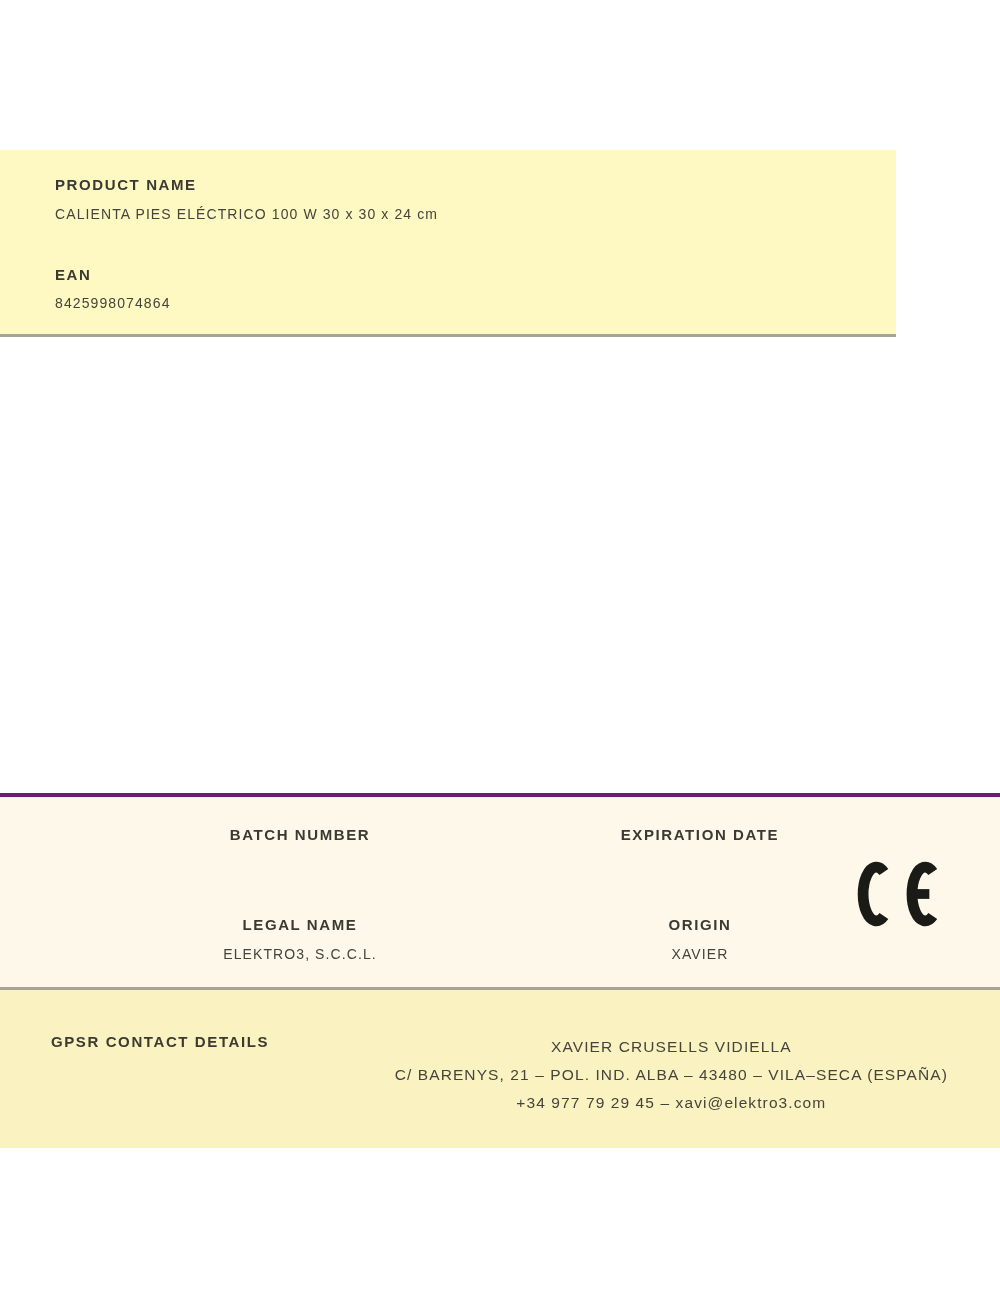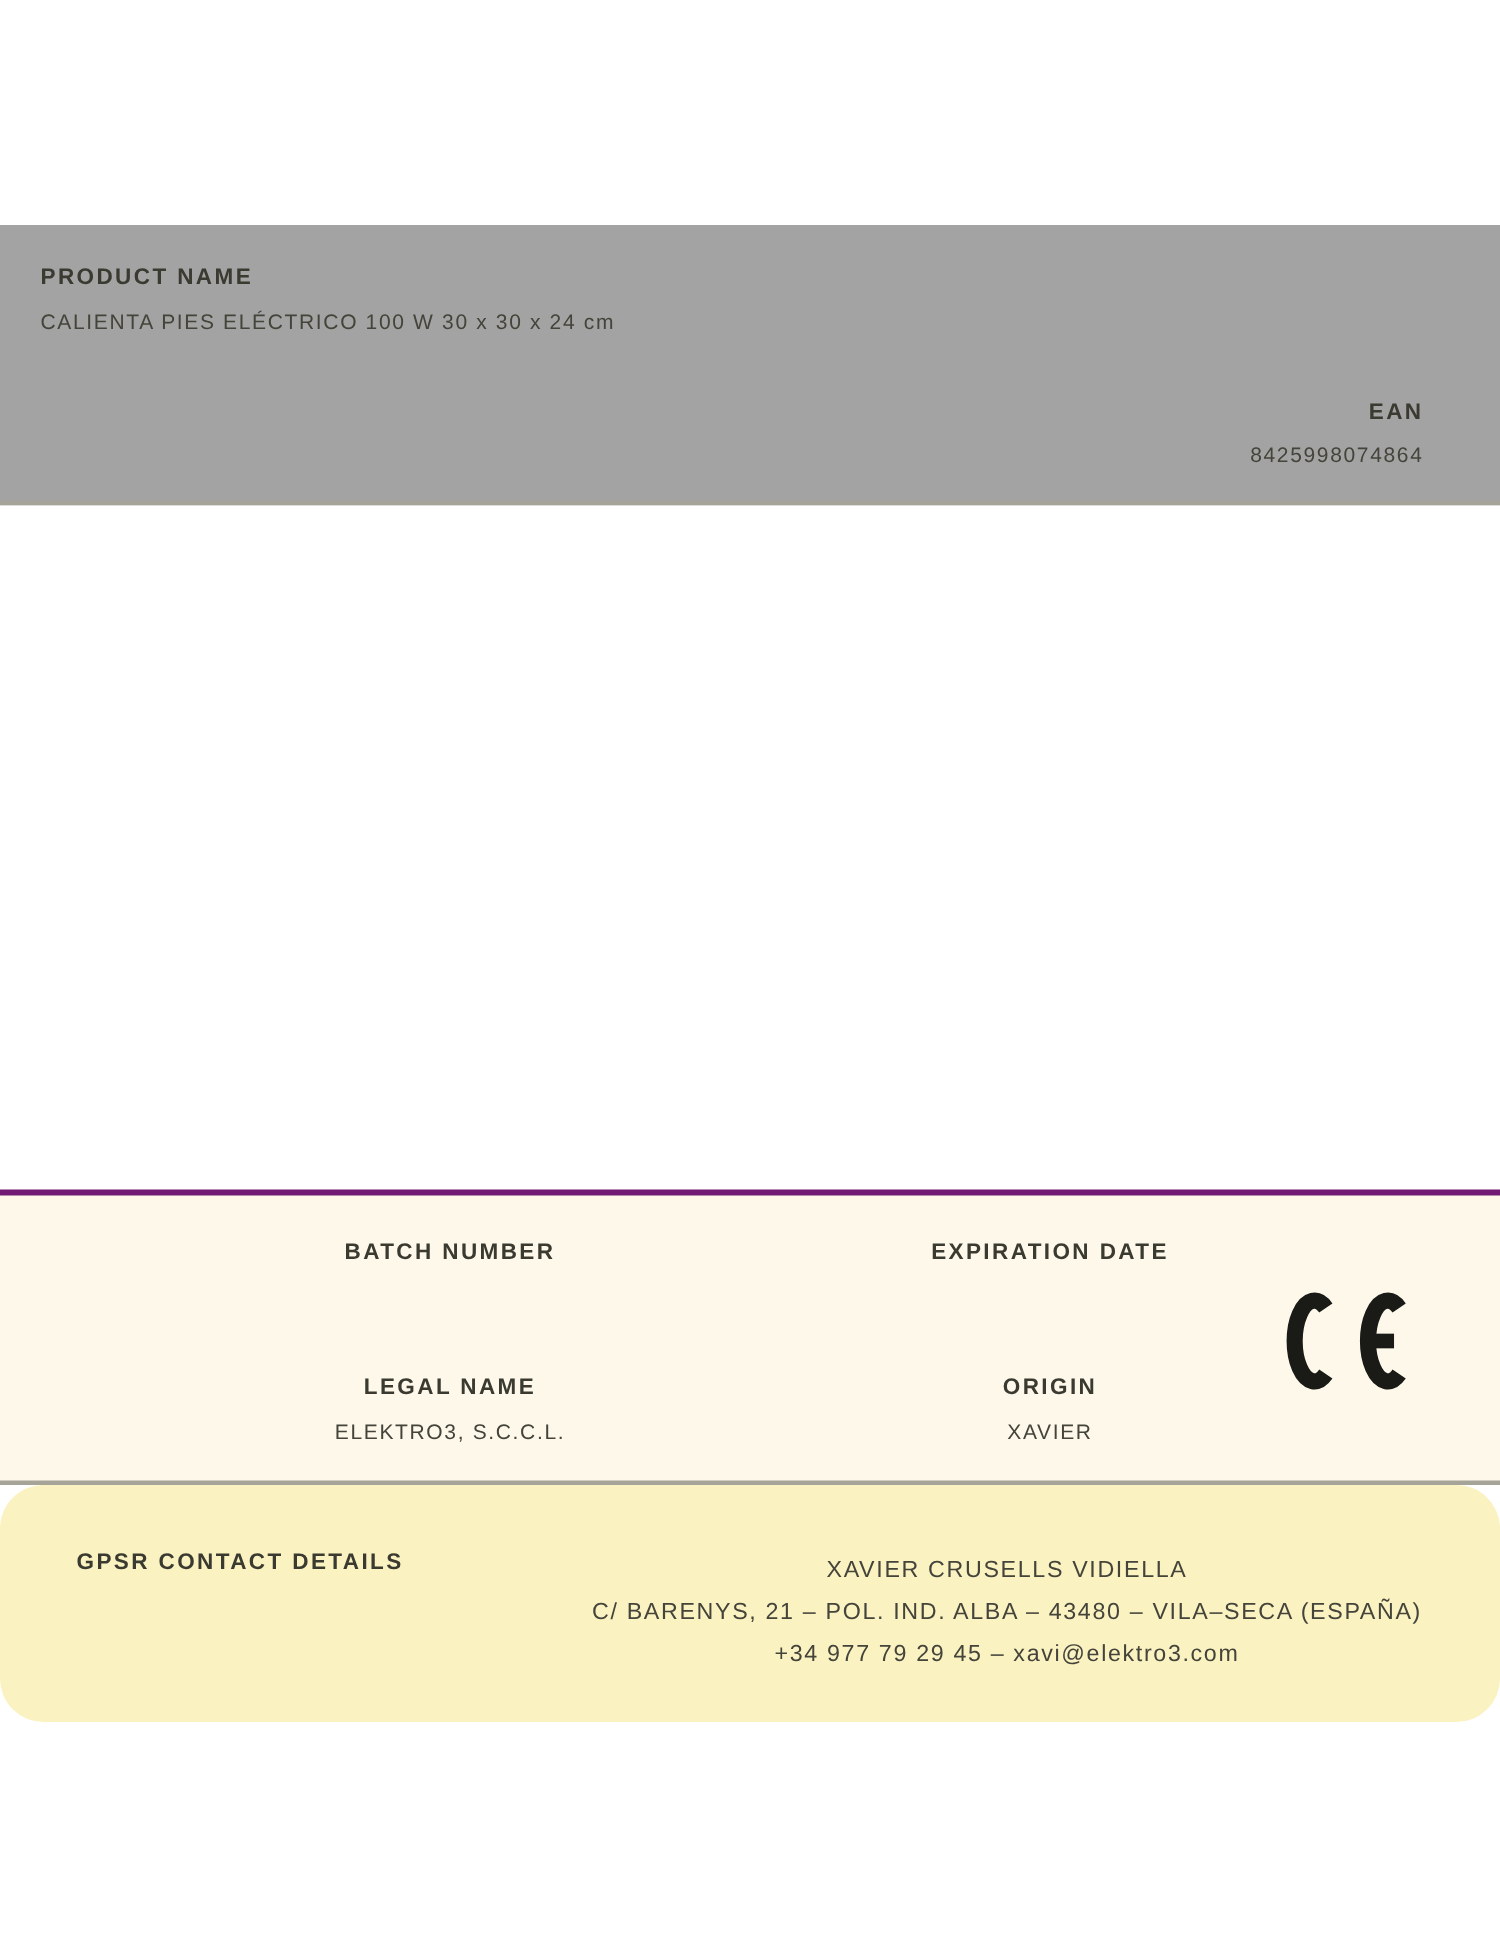--- a/index.html
+++ b/index.html
@@ -13,40 +13,40 @@
     width: 1000px;
     height: 1300px;
     background: #ffffff;
     overflow: hidden;
   }
 
   
   .section-product {
     position: absolute;
     left: 0; top: 150px;
-    width: 1000px; height: 187px;
-    background: #a3a3a3;
+    width: 896px; height: 187px;
+    background: #fef9c3;
     border-bottom: 3px solid #a6a499;
-    padding: 27px 51px 0 27px;
+    padding: 27px 51px 0 55px;
   }
   .field-label {
     font-size: 15px;
     font-weight: bold;
     letter-spacing: 1.6px;
     color: #3a3a31;
     line-height: 15px;
   }
   .field-value {
     font-size: 14px;
     letter-spacing: 1.1px;
     color: #44443b;
     line-height: 16px;
   }
   .section-product .field-value { margin-top: 14px; }
-  .field-group-ean { margin-top: 45px; text-align: right; }
+  .field-group-ean { margin-top: 45px; }
 
   
   .blank-area {
     position: absolute;
     left: 0; top: 337px;
     width: 1000px; height: 456px;
     background: #ffffff;
   }
 
   
@@ -77,21 +77,20 @@
     left: 857px; top: 860px;
     width: 88px; height: 68px;
   }
 
   
   .section-gpsr {
     position: absolute;
     left: 0; top: 990px;
     width: 1000px; height: 158px;
     background: #fbf2c1;
-    border-radius: 29px;
   }
   .gpsr-title {
     position: absolute;
     left: 51px; top: 44px;
   }
   .gpsr-contact {
     position: absolute;
     right: 52px; top: 43px;
     text-align: center;
   }

